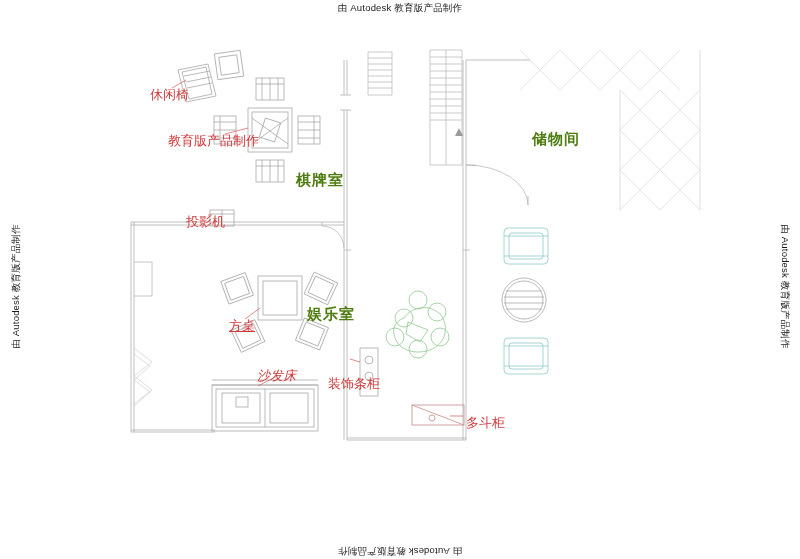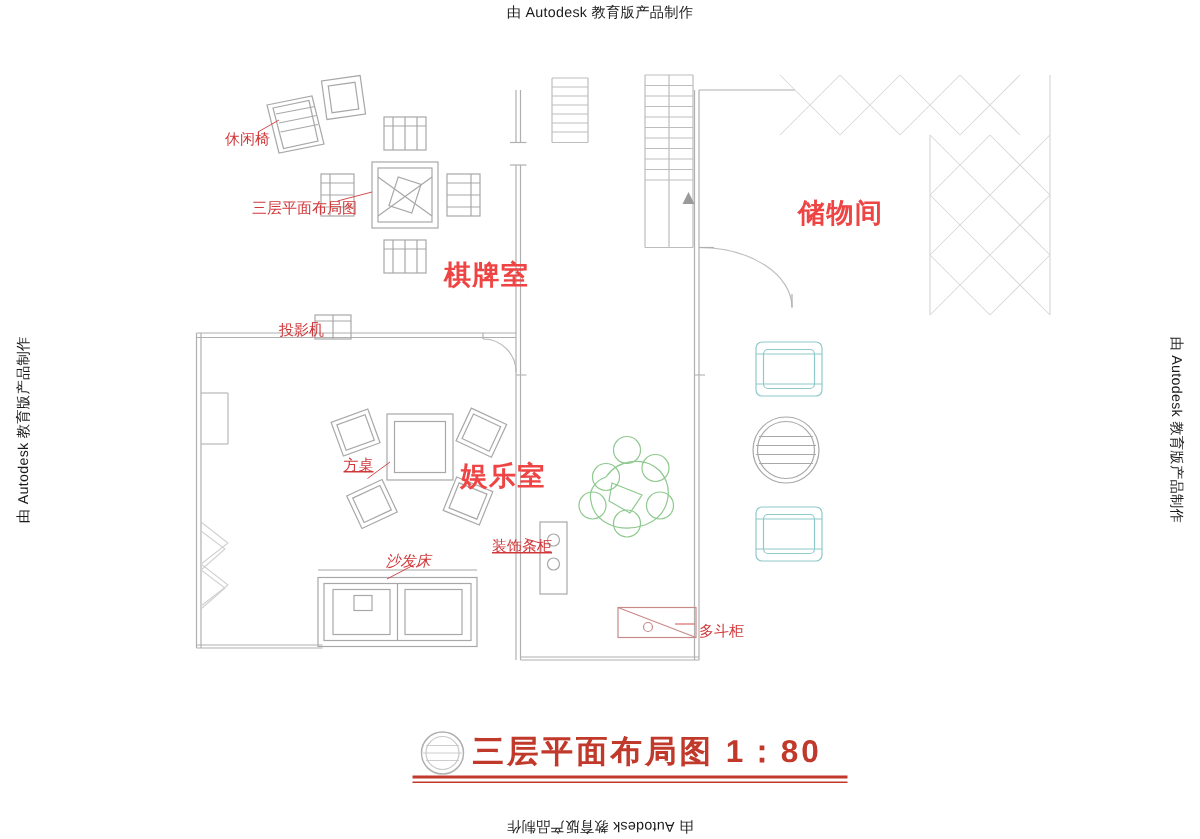--- a/index.html
+++ b/index.html
@@ -60,28 +60,28 @@
     position: absolute;
     left: 0; top: 0;
     width: 800px; height: 559px;
   }
   svg { display: block; }
 
   
   .lbl {
     position: absolute;
     color: #d0383a;
-    font-size: 10px;
+    font-size: 13px;
     white-space: nowrap;
     font-family: "Liberation Sans", sans-serif;
   }
   .room-lbl {
     position: absolute;
-    color: #ef4444;
-    font-size: 18px;
+    color: #4d7c0f;
+    font-size: 15px;
     font-weight: bold;
     white-space: nowrap;
     letter-spacing: 1px;
     font-family: "Liberation Sans", sans-serif;
   }
   .title-wrap {
     position: absolute;
     left: 275px;
     top: 487px;
     width: 300px;
@@ -389,33 +389,21 @@
         <line x1="463" y1="416" x2="450" y2="416"></line>
       </g>
     </svg>
   </div>
 
   <div class="room-lbl" style="left:296px; top:158px;margin-top:13px;">棋牌室</div>
   <div class="room-lbl" style="left:532px; top:130px;">储物间</div>
   <div class="room-lbl" style="left:307px; top:305px;">娱乐室</div>
 
   <div class="lbl" style="left:150px; top:86px;">休闲椅</div>
-  <div class="lbl" style="left:168px; top:132px;">三层平面布局图</div>
+  <div class="lbl" style="left:168px; top:132px;">教育版产品制作</div>
   <div class="lbl" style="left:186px; top:213px;">投影机</div>
-  <div class="lbl" style="left:229px; top:303px;text-decoration:underline;">方桌</div>
+  <div class="lbl" style="left:229px; top:317px;text-decoration:underline;">方桌</div>
   <div class="lbl" style="left:257px; top:367px;font-style:italic;">沙发床</div>
-  <div class="lbl" style="left:328px; top:357px;text-decoration:underline;">装饰条柜</div>
+  <div class="lbl" style="left:328px; top:375px;">装饰条柜</div>
   <div class="lbl" style="left:466px; top:414px;">多斗柜</div>
 
-  <div class="title-wrap">
-    <svg width="40" height="34" style="position:absolute;left:0;top:-2;">
-      <circle cx="20" cy="17" r="14" fill="none" stroke="#b0b0b0" stroke-width="1"></circle>
-      <circle cx="20" cy="17" r="11" fill="none" stroke="#c8c8c8" stroke-width="0.8"></circle>
-      <line x1="9" y1="12" x2="31" y2="12" stroke="#c8c8c8" stroke-width="0.6"></line>
-      <line x1="7" y1="17" x2="33" y2="17" stroke="#c8c8c8" stroke-width="0.6"></line>
-      <line x1="9" y1="22" x2="31" y2="22" stroke="#c8c8c8" stroke-width="0.6"></line>
-    </svg>
-    <div class="title-text">三层平面布局图  1：80</div>
-    <div class="title-rule"></div>
-    <div class="title-rule2"></div>
-  </div>
 
 </div>
 
 </body></html>

